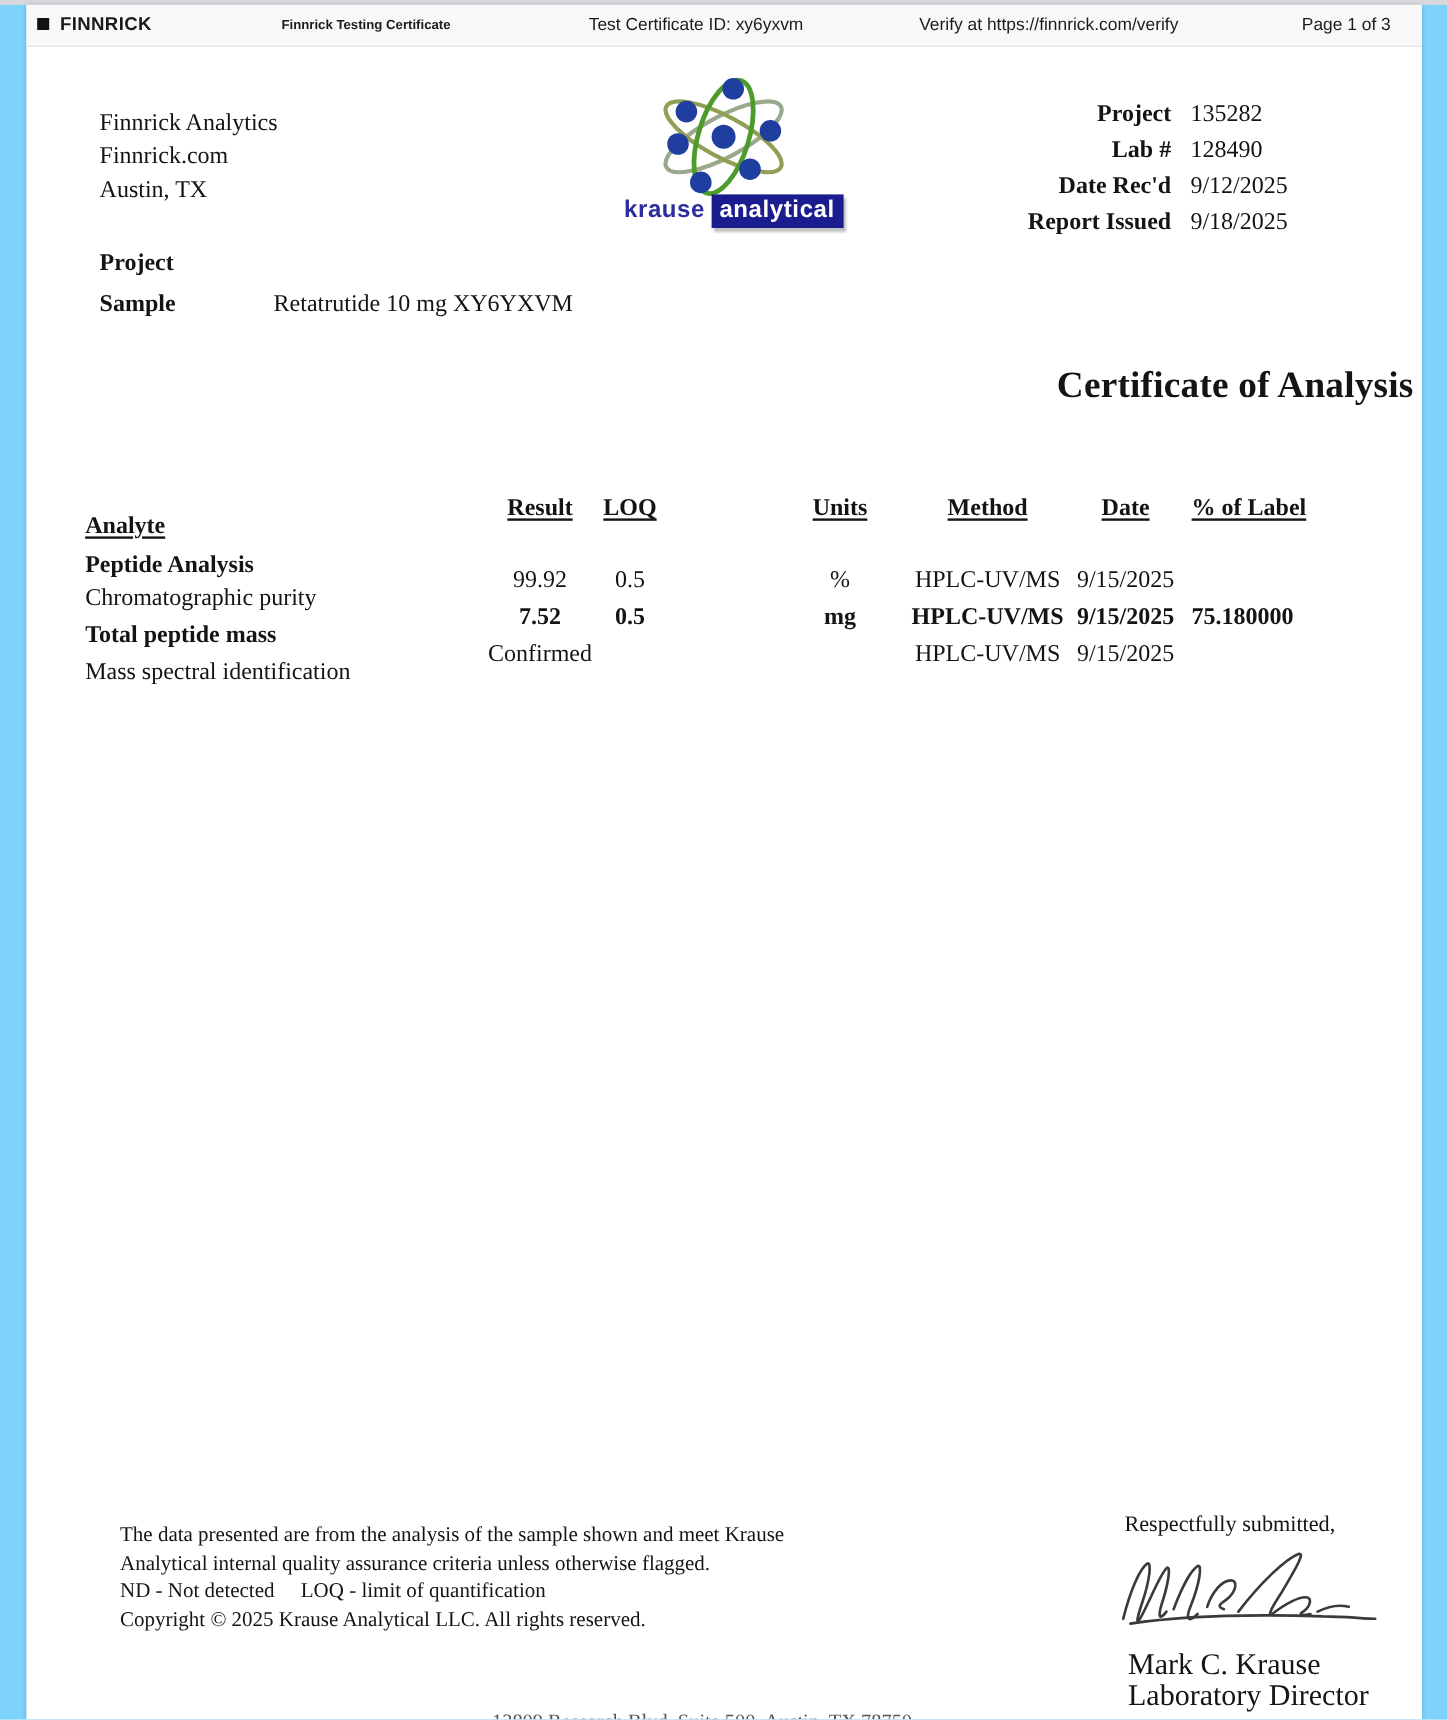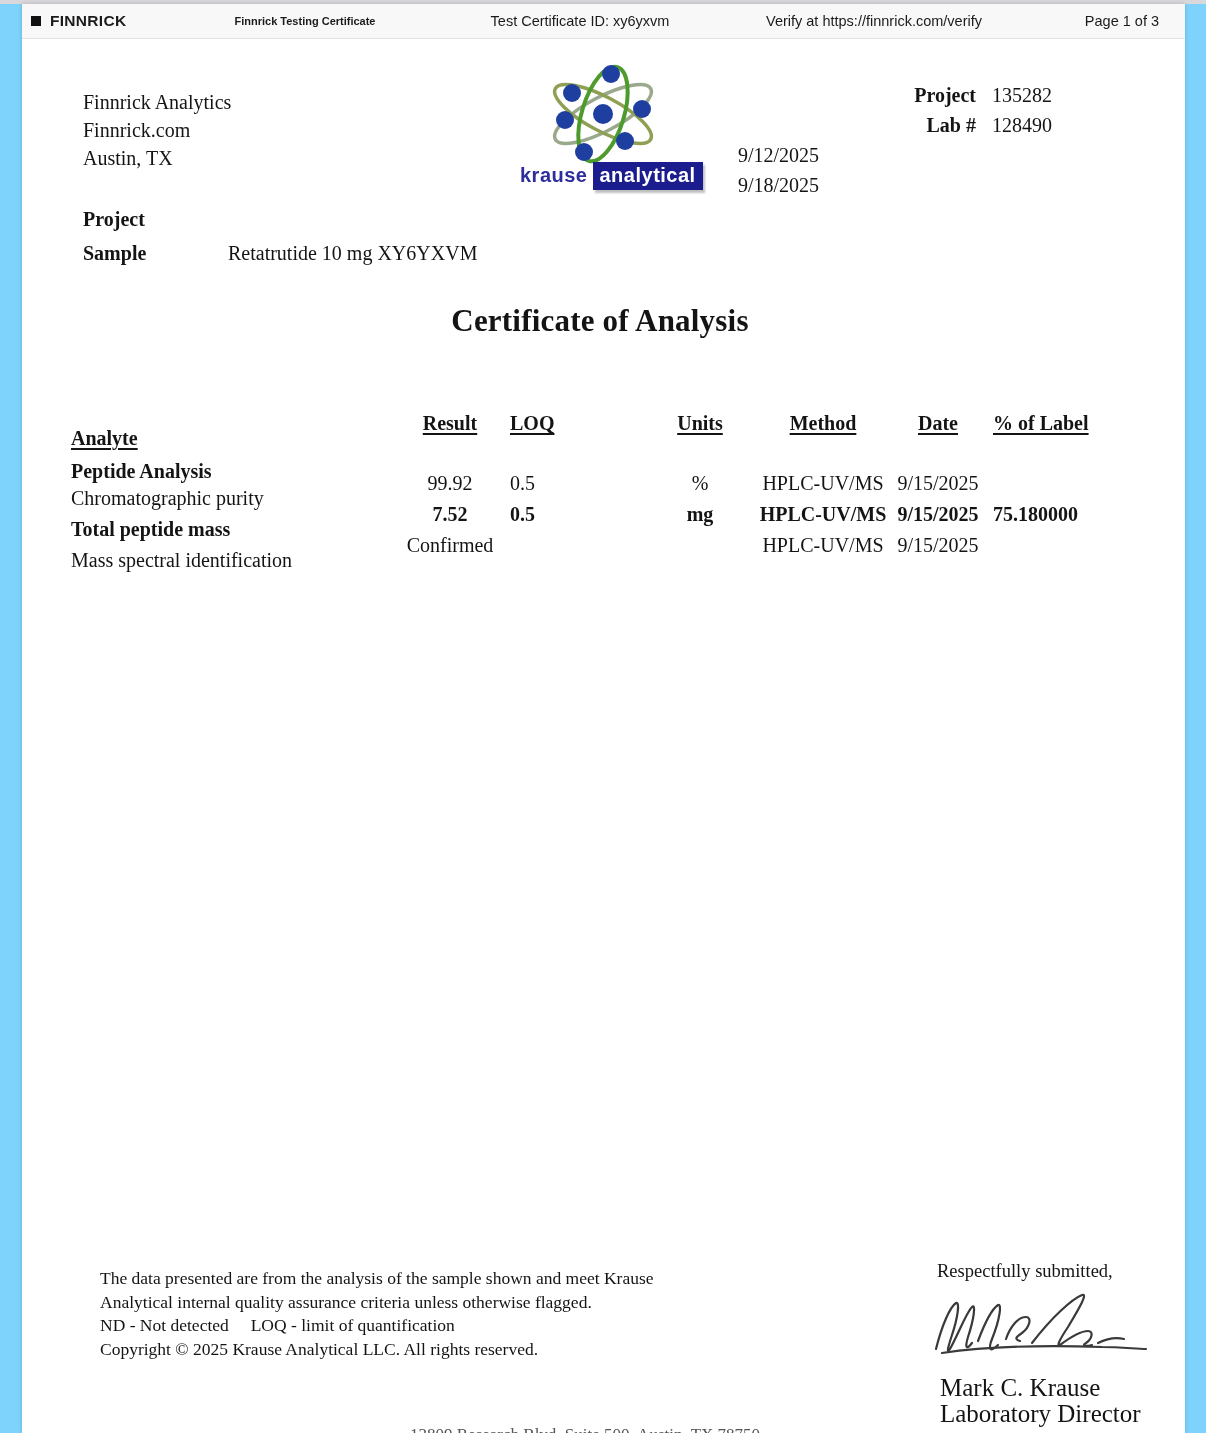--- a/index.html
+++ b/index.html
@@ -47,30 +47,30 @@
   .meta-row { display:flex; height:30px; line-height:30px; }
   .meta-label { flex:1; text-align:right; font-weight:bold; }
   .meta-value { width:185px; margin-left:16px; text-align:left; }
   
   .sample-block { position:absolute; left:0; top:0; width:100%; font-size:20px; }
   .proj-label { position:absolute; left:61px; top:204px; font-weight:bold; }
   .samp-label { position:absolute; left:61px; top:238px; font-weight:bold; }
   .samp-value { position:absolute; left:206px; top:238px; }
   
   .doc-title {
-    position:absolute; left:0; top:299px; width:1156px; text-align:center;
+    position:absolute; left:0; top:299px; width:1156px; text-align:right;
     font-size:31px; font-weight:bold; letter-spacing:.2px;
   }
   
   .rt { position:absolute; left:0; top:0; width:100%; font-size:20px; }
   .rt .cell { position:absolute; white-space:nowrap; }
   .rt .hdr { font-weight:bold; text-decoration:underline; text-underline-offset:3px; }
   .col-analyte { left:49px;margin-top:15px; }
   .col-result  { left:373px; width:110px; text-align:center; }
-  .col-loq     { left:488px; width:70px;  text-align:left; }
+  .col-loq     { left:468px; width:70px;  text-align:center; }
   .col-units   { left:628px; width:100px; text-align:center; }
   .col-method  { left:726px; width:150px; text-align:center; }
   .col-date    { left:841px; width:150px; text-align:center; }
   .col-pct     { left:971px; width:130px; }
   .row-h  { top:408px; }
   .row-s  { top:441px; font-weight:bold; }
   .row-0  { top:468px; }
   .row-1  { top:499px;font-weight:bold; }
   .row-2  { top:530px; }
   
@@ -135,23 +135,25 @@
     <div class="report-meta">
       <div class="meta-row">
         <span class="meta-label">Project</span>
         <span class="meta-value">135282</span>
       </div>
       <div class="meta-row">
         <span class="meta-label">Lab #</span>
         <span class="meta-value">128490</span>
       </div>
       <div class="meta-row">
+        <span class="meta-label">Date Rec'd</span>
         <span class="meta-value">9/12/2025</span>
       </div>
       <div class="meta-row">
+        <span class="meta-label">Report Issued</span>
         <span class="meta-value">9/18/2025</span>
       </div>
     </div>
 
     <div class="sample-block">
       <span class="proj-label">Project</span>
       <span class="samp-label">Sample</span>
       <span class="samp-value">Retatrutide 10 mg XY6YXVM</span>
     </div>
 

